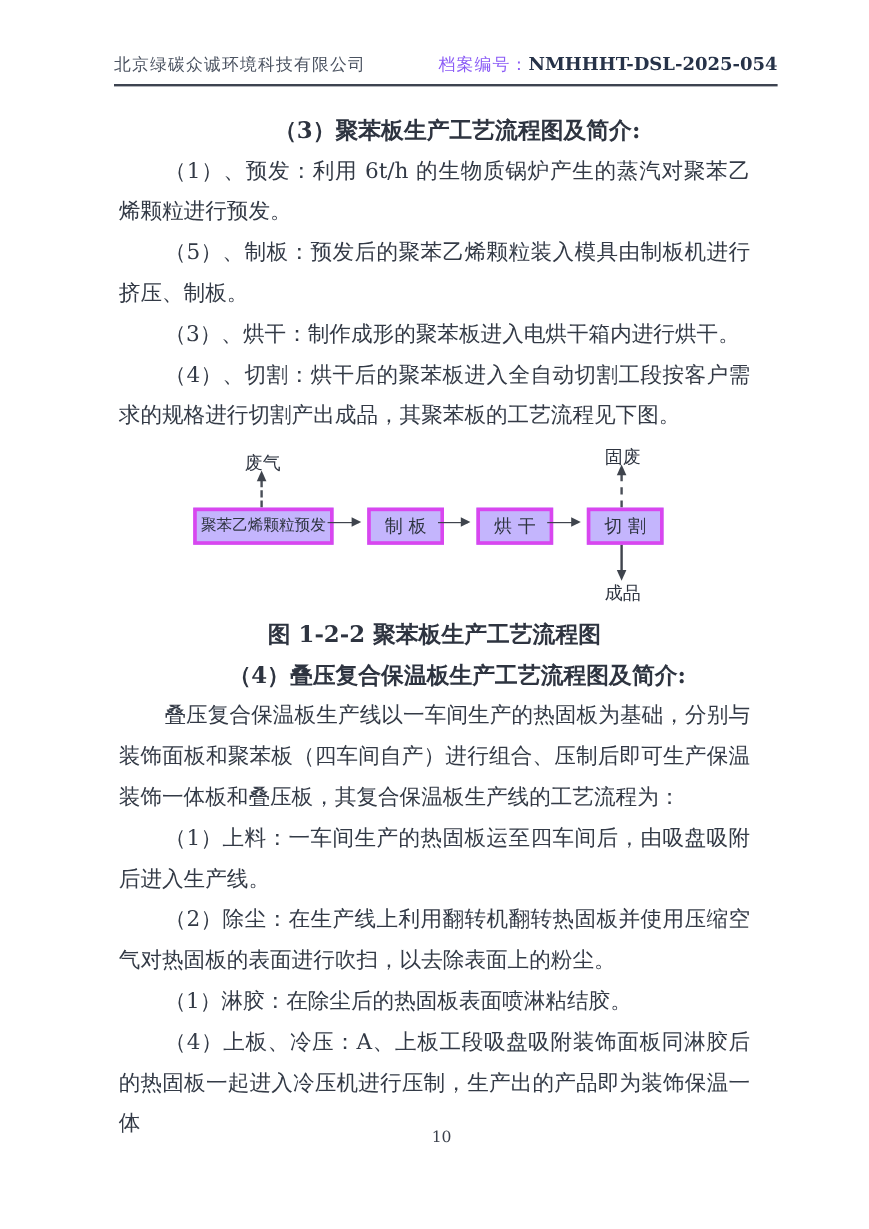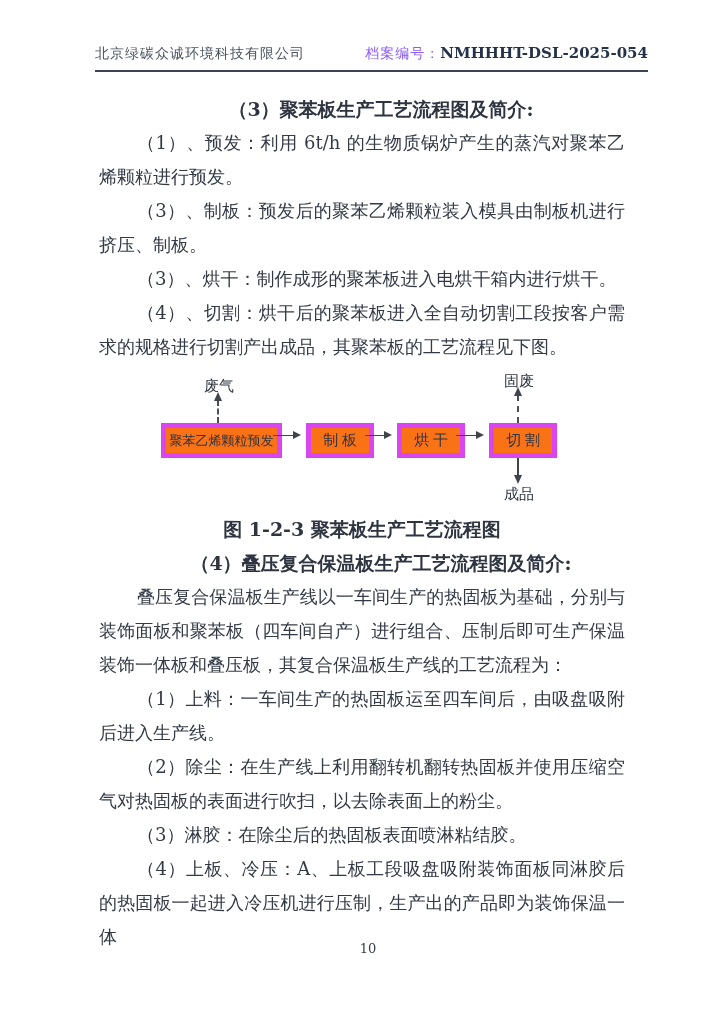--- a/index.html
+++ b/index.html
@@ -56,27 +56,26 @@
   
   .diagram {
     position: relative;
     height: 136px;
     margin-top: 8px;
     text-align: left; text-indent: 0;
   }
   .pbox {
     position: absolute;
     height: 25px;
-    border: 5px solid #d946ef;
-    background: #f97316;
+    border: 3px solid #d946ef;
+    background: #c4b5fd;
     display: flex; align-items: center; justify-content: center;
     font-size: 15px; color: #2e3440;
     white-space: nowrap;
     line-height: 1;
-    font-family: Liberation Serif, serif;
   }
   .pbox.b1 { left: 62px;  top: 51px; width: 111px; font-size: 13px; }
   .pbox.b2 { left: 207px; top: 51px; width: 58px; }
   .pbox.b3 { left: 298px; top: 51px; width: 58px; }
   .pbox.b4 { left: 390px; top: 51px; width: 58px; }
 
   .dlabel {
     position: absolute;
     width: 46px; text-align: center;
     font-size: 15px; color: #2e3440;
@@ -150,21 +149,21 @@
     <span class="company">北京绿碳众诚环境科技有限公司</span>
     <span class="archive">
       <span class="archive-label">档案编号：</span><span class="archive-no">NMHHHT-DSL-2025-054</span>
     </span>
   </div>
 
   <div class="doc">
 
     <h2 class="h3-heading">（3）聚苯板生产工艺流程图及简介:</h2>
     <p>（1）、预发：利用 6t/h 的生物质锅炉产生的蒸汽对聚苯乙烯颗粒进行预发。</p>
-    <p>（3）、制板：预发后的聚苯乙烯颗粒装入模具由制板机进行挤压、制板。</p>
+    <p>（5）、制板：预发后的聚苯乙烯颗粒装入模具由制板机进行挤压、制板。</p>
     <p>（3）、烘干：制作成形的聚苯板进入电烘干箱内进行烘干。</p>
     <p>（4）、切割：烘干后的聚苯板进入全自动切割工段按客户需求的规格进行切割产出成品，其聚苯板的工艺流程见下图。</p>
 
     <div class="diagram">
       <span class="dlabel lbl-gas">废气</span>
       <span class="dlabel lbl-sw">固废</span>
       <span class="dlabel lbl-prod">成品</span>
 
       <div class="vdash vd1"></div>
       <div class="vdash vd2"></div>
@@ -172,27 +171,27 @@
 
       <div class="pbox b1">聚苯乙烯颗粒预发</div>
       <div class="harrow ha1"></div>
       <div class="pbox b2">制 板</div>
       <div class="harrow ha2"></div>
       <div class="pbox b3">烘 干</div>
       <div class="harrow ha3"></div>
       <div class="pbox b4">切 割</div>
     </div>
 
-    <div class="caption">图 1-2-3 聚苯板生产工艺流程图</div>
+    <div class="caption">图 1-2-2 聚苯板生产工艺流程图</div>
 
     <h2>（4）叠压复合保温板生产工艺流程图及简介:</h2>
     <p>叠压复合保温板生产线以一车间生产的热固板为基础，分别与装饰面板和聚苯板（四车间自产）进行组合、压制后即可生产保温装饰一体板和叠压板，其复合保温板生产线的工艺流程为：</p>
     <p>（1）上料：一车间生产的热固板运至四车间后，由吸盘吸附后进入生产线。</p>
     <p>（2）除尘：在生产线上利用翻转机翻转热固板并使用压缩空气对热固板的表面进行吹扫，以去除表面上的粉尘。</p>
-    <p>（3）淋胶：在除尘后的热固板表面喷淋粘结胶。</p>
+    <p>（1）淋胶：在除尘后的热固板表面喷淋粘结胶。</p>
     <p>（4）上板、冷压：A、上板工段吸盘吸附装饰面板同淋胶后的热固板一起进入冷压机进行压制，生产出的产品即为装饰保温一体</p>
 
   </div>
 
   <div class="footer">
     <span>10</span>
   </div>
 
 </div>
 

